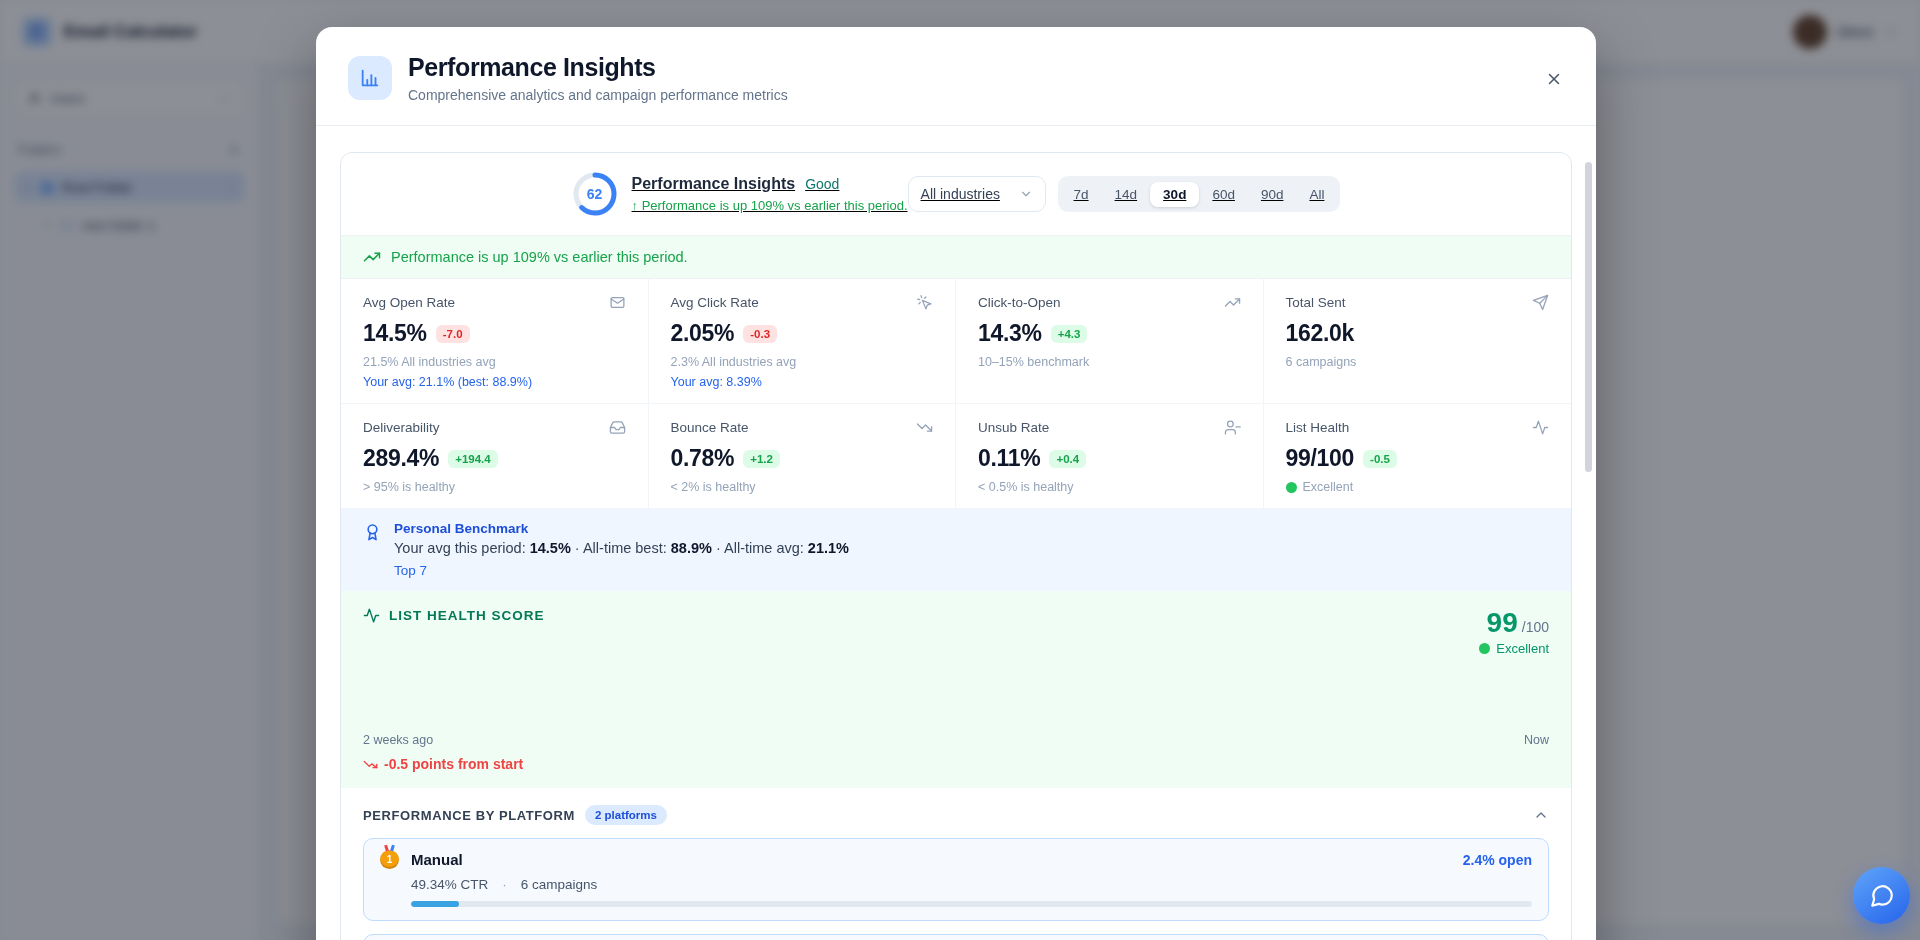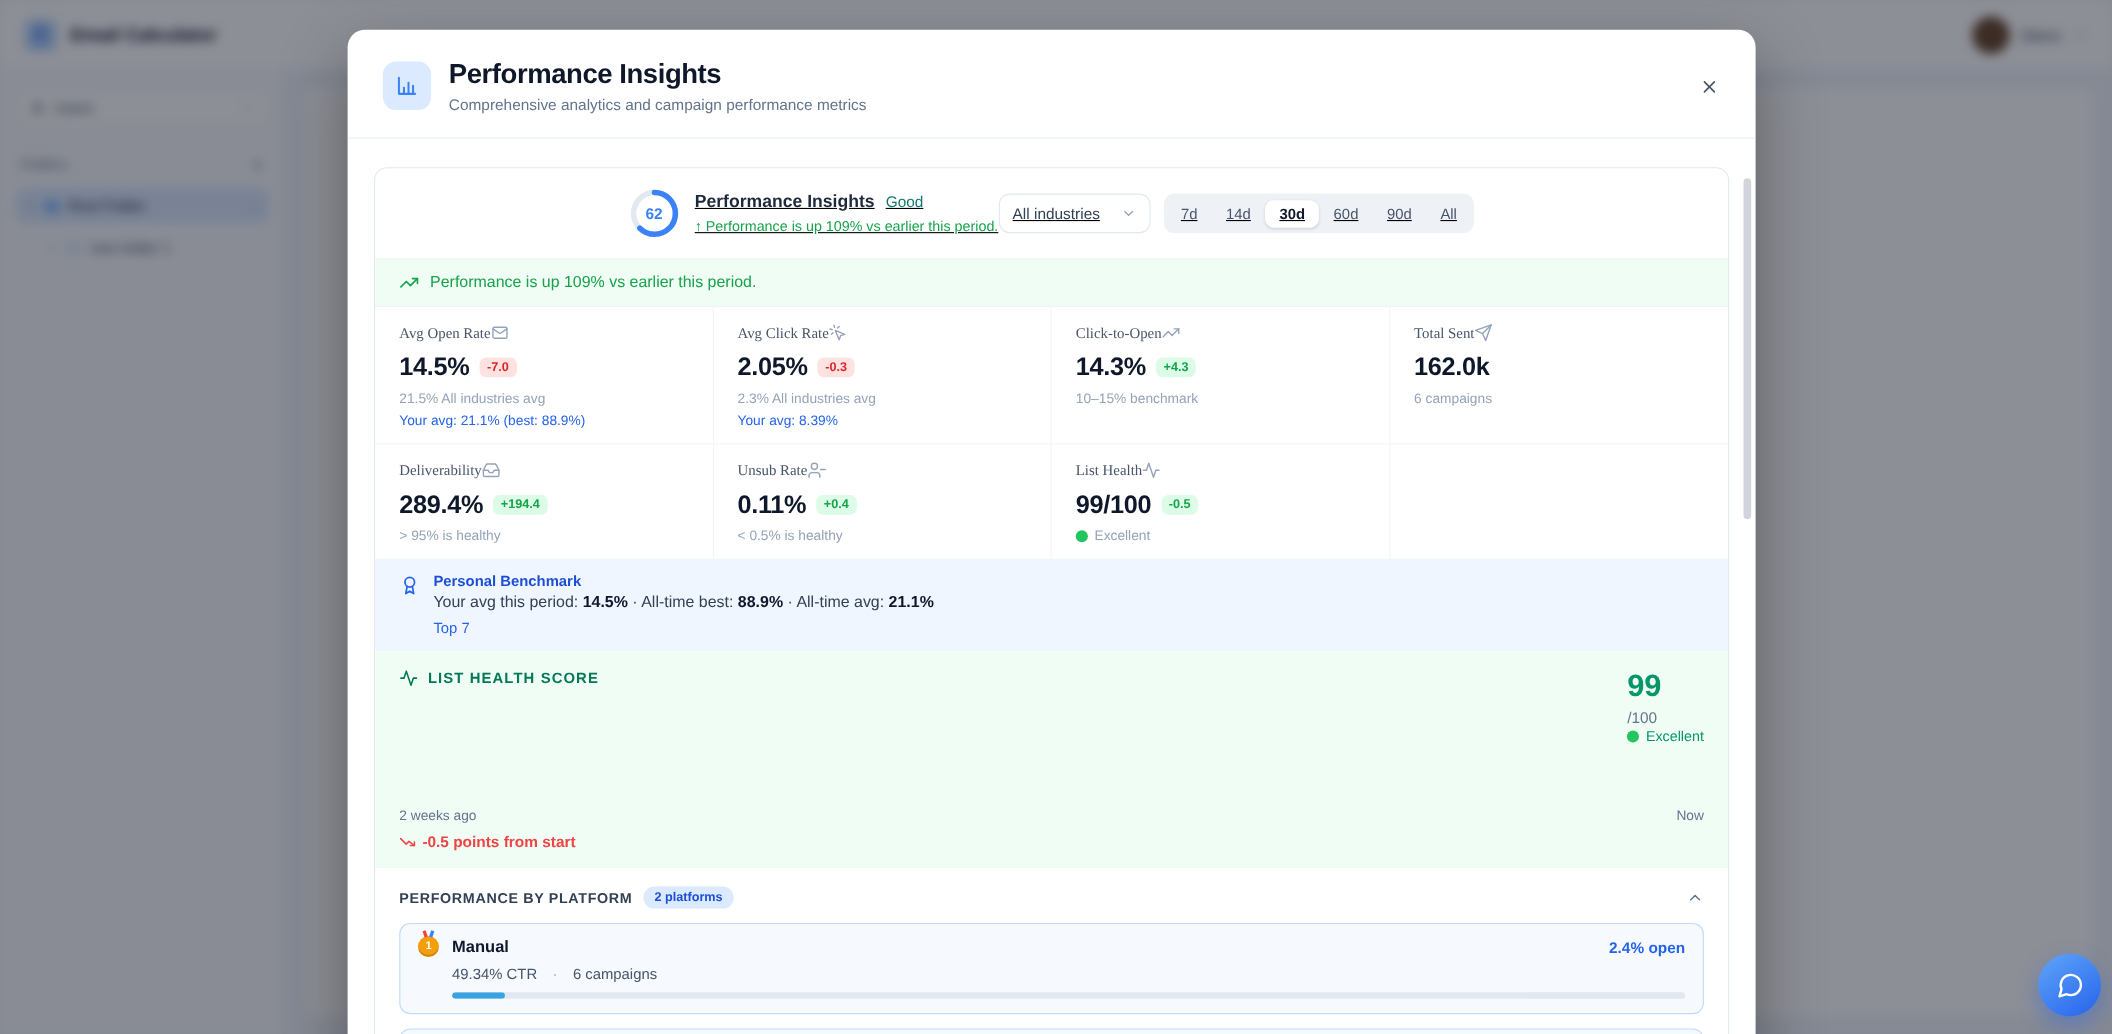--- a/index.html
+++ b/index.html
@@ -57,21 +57,21 @@
   .segmented { background:#eef2f6; border-radius:10px; padding:3px; display:flex; align-items:center; height:36px; }
   .seg-btn { font-size:13.5px; color:#475569; padding:5px 13px; border-radius:8px; cursor:pointer; border:none; background:transparent; font-family:inherit; }
   .seg-btn.active { background:#ffffff; color:#0f172a; font-weight:bold; box-shadow:0 1px 3px rgba(15,23,42,.15); }
 
   .banner { background:#f0fdf4; border-top:1px solid #eef2f6; padding:12px 22px; display:flex; align-items:center; gap:10px; color:#16a34a; font-size:14.5px; font-weight:500; }
 
   .metrics { display:grid; grid-template-columns:repeat(4,1fr); border-top:1px solid #eef2f6; }
   .metric { padding:15px 22px 14px; border-right:1px solid #f1f5f9; border-bottom:1px solid #f1f5f9; min-height:117px; }
   .metric:nth-child(4n) { border-right:none; }
   .metric:nth-child(n+5) { min-height:96px; border-bottom:none; }
-  .metric-top { display:flex; align-items:center; color:#475569; font-size:13.5px;font-family:Liberation Serif, serif; }
+  .metric-top { display:flex; align-items:center; justify-content:space-between; color:#475569; font-size:13.5px; }
   .metric-top .m-icon { color:#94a3b8; }
   .metric-val-row { display:flex; align-items:center; gap:9px; margin-top:9px; }
   .metric-value { font-size:23px; font-weight:bold; color:#0f172a; letter-spacing:-0.3px; }
   .badge { font-size:11.5px; font-weight:bold; padding:3px 7px; border-radius:6px; }
   .badge:empty { display:none; }
   .badge-red { background:#fee2e2; color:#dc2626; }
   .badge-green { background:#dcfce7; color:#16a34a; }
   .metric-sub { font-size:12.5px; color:#94a3b8; margin-top:8px; display:flex; align-items:center; gap:6px; }
   .metric-note { font-size:12.5px; color:#2563eb; margin-top:6px; }
   .dot { width:11px; height:11px; border-radius:50%; background:#22c55e; display:inline-block; }
@@ -80,21 +80,21 @@
   .bm-icon { color:#2563eb; margin-top:2px; flex:0 0 auto; }
   .bm-title { font-size:13.5px; font-weight:bold; color:#1d4ed8; }
   .bm-line { font-size:14.5px; color:#334155; margin-top:4px; }
   .bm-line b { color:#0f172a; }
   .bm-link { display:inline-block; font-size:13.5px; color:#2563eb; margin-top:7px; cursor:pointer; text-decoration:none; }
 
   .health { background:#effdf5; padding:16px 22px 16px; height:197px; display:flex; flex-direction:column; }
   .health-top { display:flex; justify-content:space-between; align-items:flex-start; }
   .health-heading { display:flex; align-items:center; gap:9px; font-size:13.5px; font-weight:bold; letter-spacing:1px; color:#047857; }
   .health-score-block { text-align:right; }
-  .health-score-row { display:flex; align-items:baseline; gap:4px; justify-content:flex-end;flex-direction:column; }
+  .health-score-row { display:flex; align-items:baseline; gap:4px; justify-content:flex-end; }
   .health-score { font-size:28px; font-weight:bold; color:#059669; }
   .health-max { font-size:14px; color:#64748b; }
   .health-status { display:flex; align-items:center; gap:6px; font-size:13px; color:#059669; justify-content:flex-end; margin-top:2px; }
   .health-spacer { flex:1; }
   .health-axis { display:flex; justify-content:space-between; font-size:12.5px; color:#64748b; }
   .health-change { display:flex; align-items:center; gap:6px; color:#ef4444; font-size:14px; font-weight:bold; margin-top:9px; }
 
   .platforms { padding:17px 22px 20px; }
   .plat-head { display:flex; align-items:center; justify-content:space-between; }
   .plat-head-left { display:flex; align-items:center; gap:10px; }
@@ -370,20 +370,36 @@
                   </svg>
               </span>
             </div>
             <div class="metric-val-row">
               <span class="metric-value">289.4%</span>
               <span class="badge badge-green">+194.4</span>
             </div>
             <div class="metric-sub">&gt; 95% is healthy</div>
           </div>
 
+          <div class="metric">
+            <div class="metric-top">
+              <span>Bounce Rate</span>
+              <span class="m-icon">
+                <svg width="17" height="17" viewBox="0 0 24 24" fill="none" stroke="currentColor" stroke-width="1.8" stroke-linecap="round" stroke-linejoin="round">
+                    <polyline points="22 17 13.5 8.5 8.5 13.5 2 7"></polyline>
+                    <polyline points="16 17 22 17 22 11"></polyline>
+                  </svg>
+              </span>
+            </div>
+            <div class="metric-val-row">
+              <span class="metric-value">0.78%</span>
+              <span class="badge badge-green">+1.2</span>
+            </div>
+            <div class="metric-sub">&lt; 2% is healthy</div>
+          </div>
 
           <div class="metric">
             <div class="metric-top">
               <span>Unsub Rate</span>
               <span class="m-icon">
                 <svg width="17" height="17" viewBox="0 0 24 24" fill="none" stroke="currentColor" stroke-width="1.8" stroke-linecap="round" stroke-linejoin="round">
                     <path d="M16 21v-2a4 4 0 0 0-4-4H6a4 4 0 0 0-4 4v2"></path>
                     <circle cx="9" cy="7" r="4"></circle>
                     <line x1="17" y1="11" x2="23" y2="11"></line>
                   </svg>

